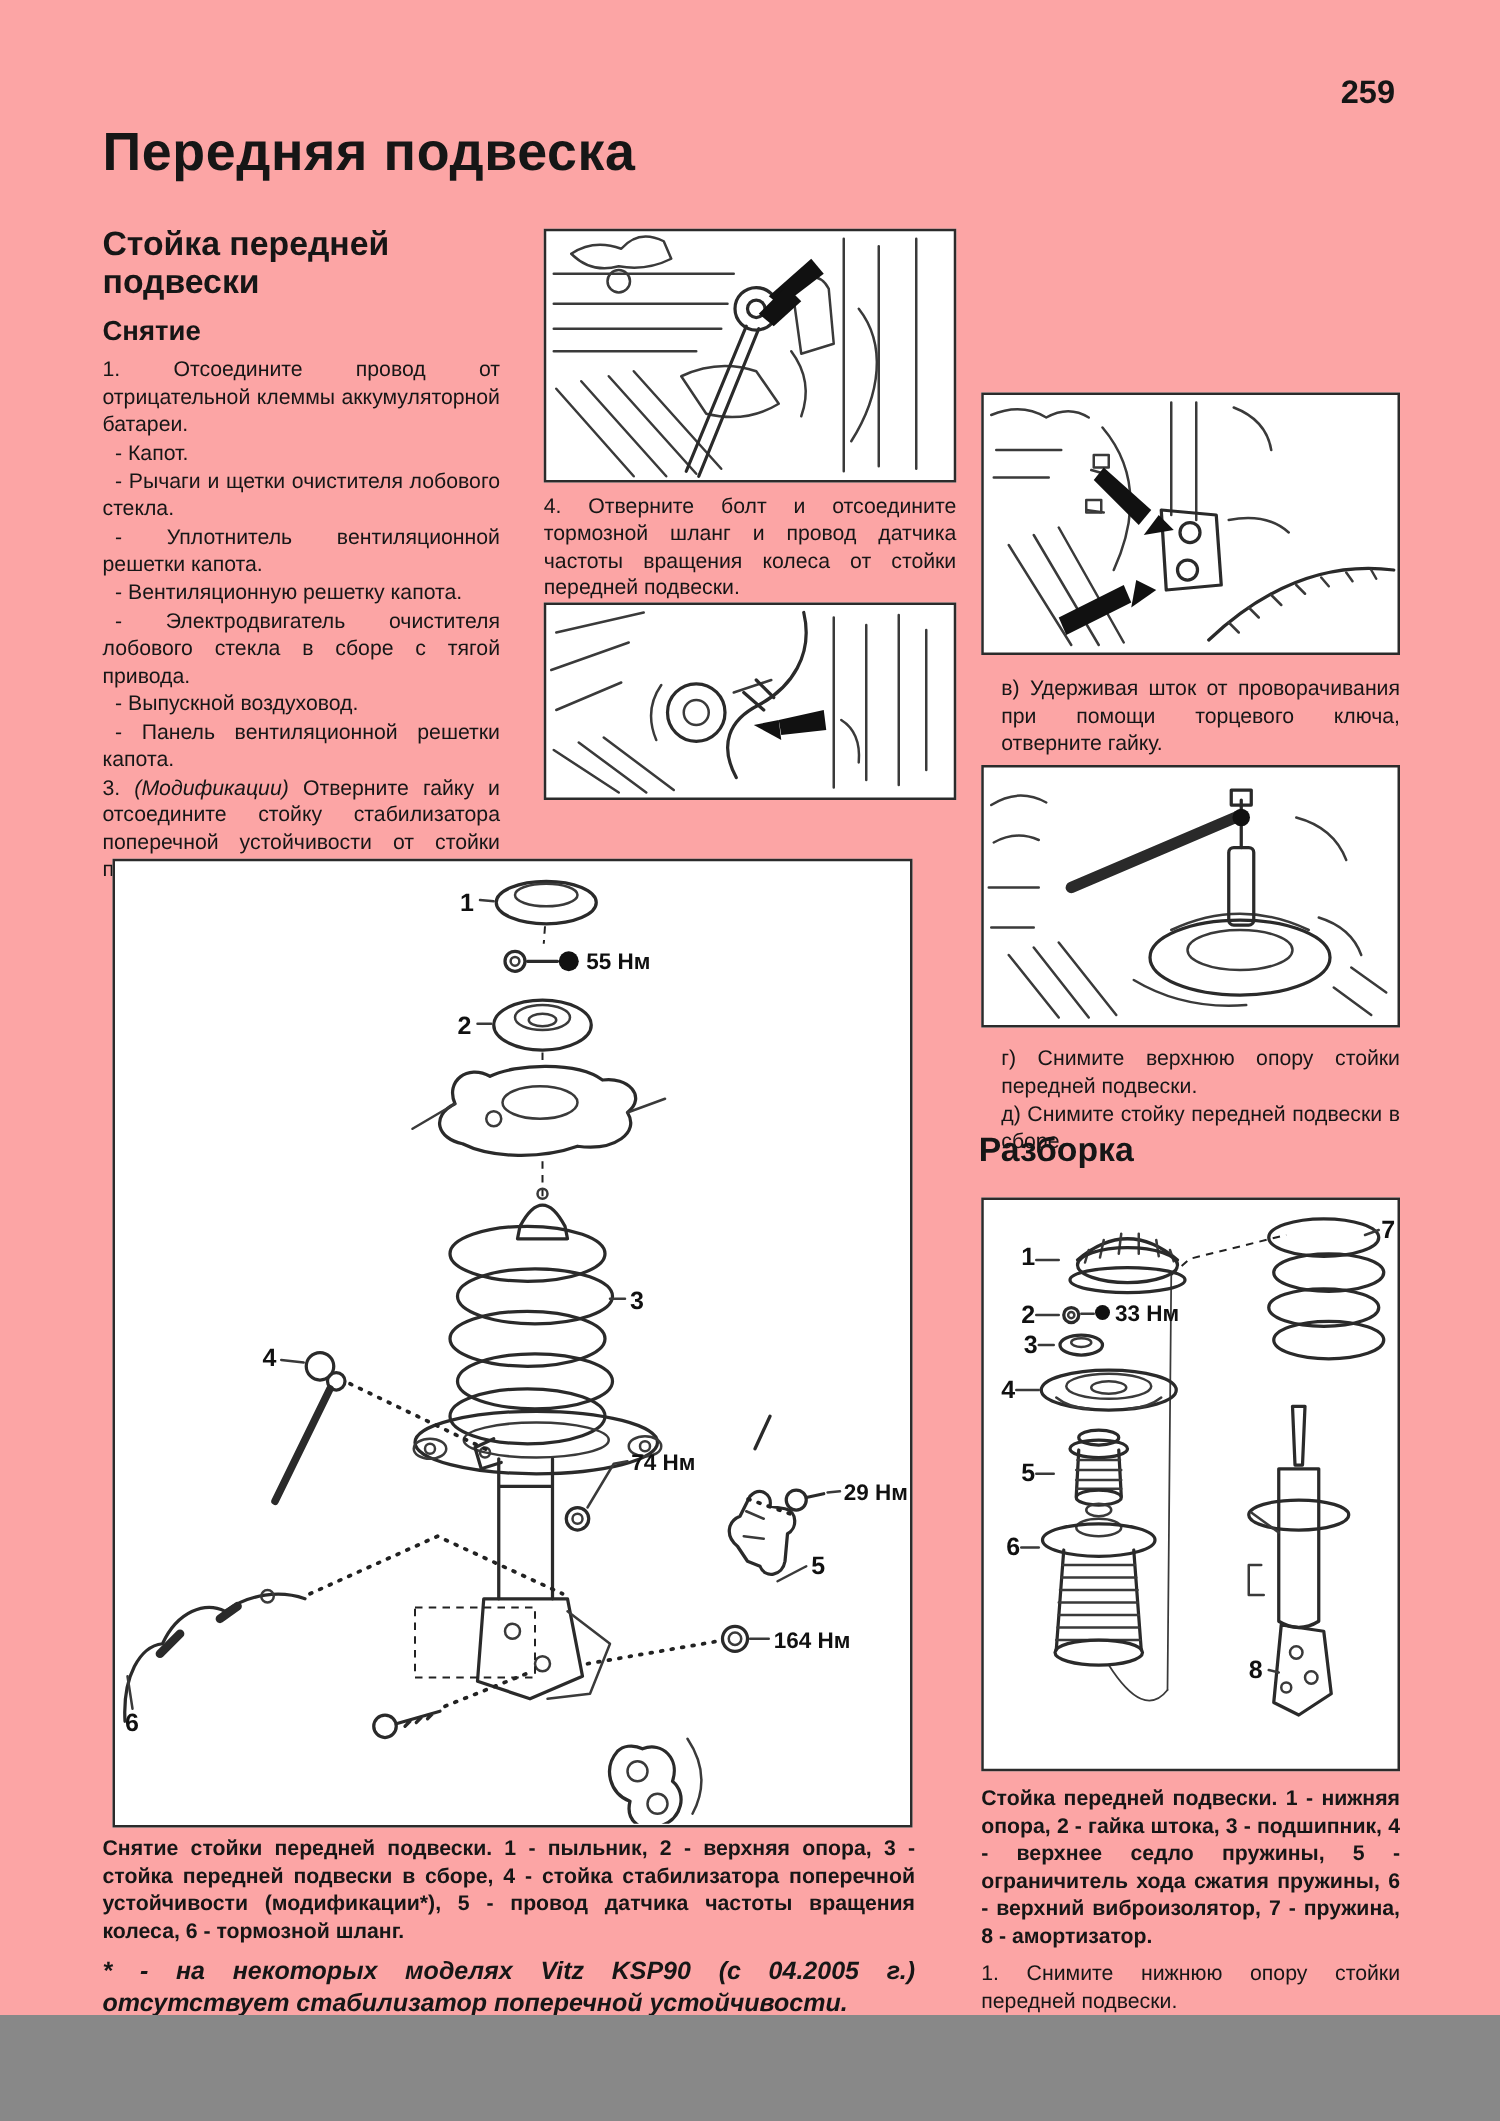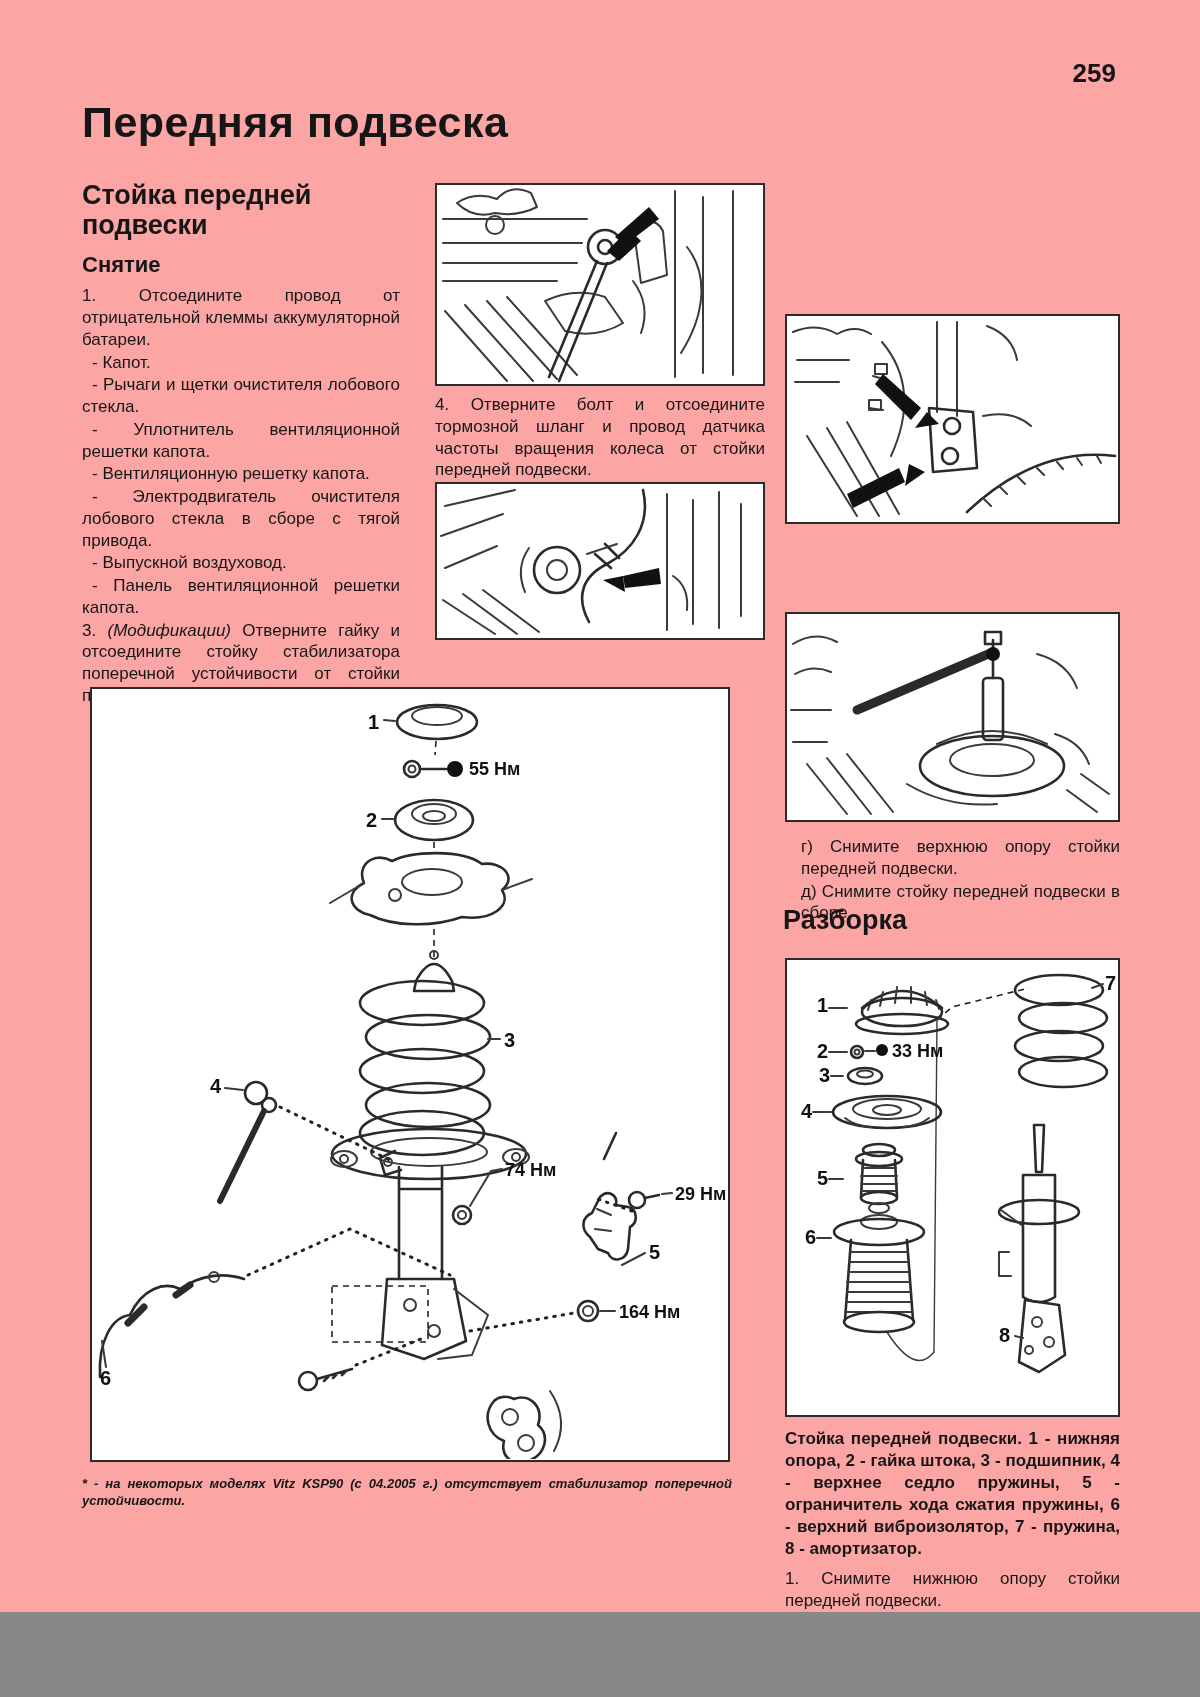--- a/index.html
+++ b/index.html
@@ -13,21 +13,21 @@
   .pagenum{font-size:26px;font-weight:bold;}
   .title{font-size:43px;font-weight:bold;letter-spacing:.5px;}
   .h2{font-size:27px;font-weight:bold;line-height:1.1;}
   .h3{font-size:22px;font-weight:bold;}
   .body-txt{font-size:17px;line-height:1.28;text-align:justify;}
   .body-txt p{margin:0 0 1px 0;}
   .hang{text-indent:10px;}
   .sub{padding-left:16px;}
   .figure{border:2.5px solid #2b2b2b;background:#fff;box-sizing:border-box;}
   .caption{font-size:17px;font-weight:bold;line-height:1.3;text-align:justify;}
-  .footnote{font-size:13px;font-weight:bold;font-style:italic;line-height:1.3;text-align:justify;}
+  .footnote{font-size:20px;font-weight:bold;font-style:italic;line-height:1.3;text-align:justify;}
   svg{display:block;}
   .sk{stroke:#3a3a3a;stroke-width:2;fill:none;stroke-linecap:round;stroke-linejoin:round;}
   .sk2{stroke:#2a2a2a;stroke-width:2.6;fill:none;stroke-linecap:round;stroke-linejoin:round;}
   .arrow{fill:#111;stroke:none;}
   .dot6{stroke:#222;stroke-width:3;fill:none;stroke-dasharray:1.5 7;stroke-linecap:round;}
   .dash{stroke:#222;stroke-width:1.6;fill:none;stroke-dasharray:6 5;}
   .callout{font-size:20px;fill:#111;font-weight:bold;}
   .torque{font-size:18px;fill:#111;font-weight:bold;}
 </style>
 </head>
@@ -222,20 +222,23 @@
       <path class="sk" d="M20 120 L70 200 M40 112 L92 200 M60 106 L112 198"></path>
       <g>
         <polygon class="arrow" points="96,58 134,92 124,104 88,68"></polygon>
         <polygon class="arrow" points="140,96 152,108 128,112"></polygon>
         <polygon class="arrow" points="60,178 112,152 118,166 66,192"></polygon>
         <polygon class="arrow" points="122,148 138,156 118,170"></polygon>
       </g>
     </svg>
   </div>
 
+  <div class="abs body-txt" style="left:785px;top:540px;width:335px;">
+    <p class="sub">в) Удерживая шток от проворачивания при помощи торцевого ключа, отверните гайку.</p>
+  </div>
 
   <div class="abs figure" style="left:785px;top:612px;width:335px;height:210px;">
     <svg width="330" height="205" viewBox="0 0 330 205">
       <path class="sk" d="M6 30 q22 -14 44 -2 M8 60 q18 -10 36 -2 M4 96 h40 M6 128 h34"></path>
       <path class="sk" d="M20 150 L60 200 M40 144 L84 200 M60 140 L106 198"></path>
       <ellipse class="sk2" cx="205" cy="152" rx="72" ry="30"></ellipse>
       <ellipse class="sk" cx="205" cy="146" rx="42" ry="16"></ellipse>
       <path class="sk" d="M150 130 q55 -26 110 0"></path>
 
       <rect class="sk2" x="196" y="64" width="20" height="62" rx="4"></rect>
@@ -326,16 +329,17 @@
       <circle class="sk" cx="242" cy="390" r="4"></circle>
       <line class="sk" x1="228" y1="376" x2="236" y2="378"></line>
       <text class="callout" x="212" y="382">8</text>
     </svg>
   </div>
 
   <div class="abs caption" style="left:785px;top:1428px;width:335px;">Стойка передней подвески. 1 - нижняя опора, 2 - гайка штока, 3 - подшипник, 4 - верхнее седло пружины, 5 - ограничитель хода сжатия пружины, 6 - верхний виброизолятор, 7 - пружина, 8 - амортизатор.</div>
   <div class="abs body-txt" style="left:785px;top:1568px;width:335px;">1. Снимите нижнюю опору стойки передней подвески.</div>
 
   <div class="abs" style="left:82px;top:1468px;width:650px;">
+    <div class="caption">Снятие стойки передней подвески. 1 - пыльник, 2 - верхняя опора, 3 - стойка передней подвески в сборе, 4 - стойка стабилизатора поперечной устойчивости (модификации*), 5 - провод датчика частоты вращения колеса, 6 - тормозной шланг.</div>
     <div class="footnote" style="margin-top:8px;">* - на некоторых моделях Vitz KSP90 (с 04.2005 г.) отсутствует стабилизатор поперечной устойчивости.</div>
   </div>
 
 </div>
 
 </body></html>

